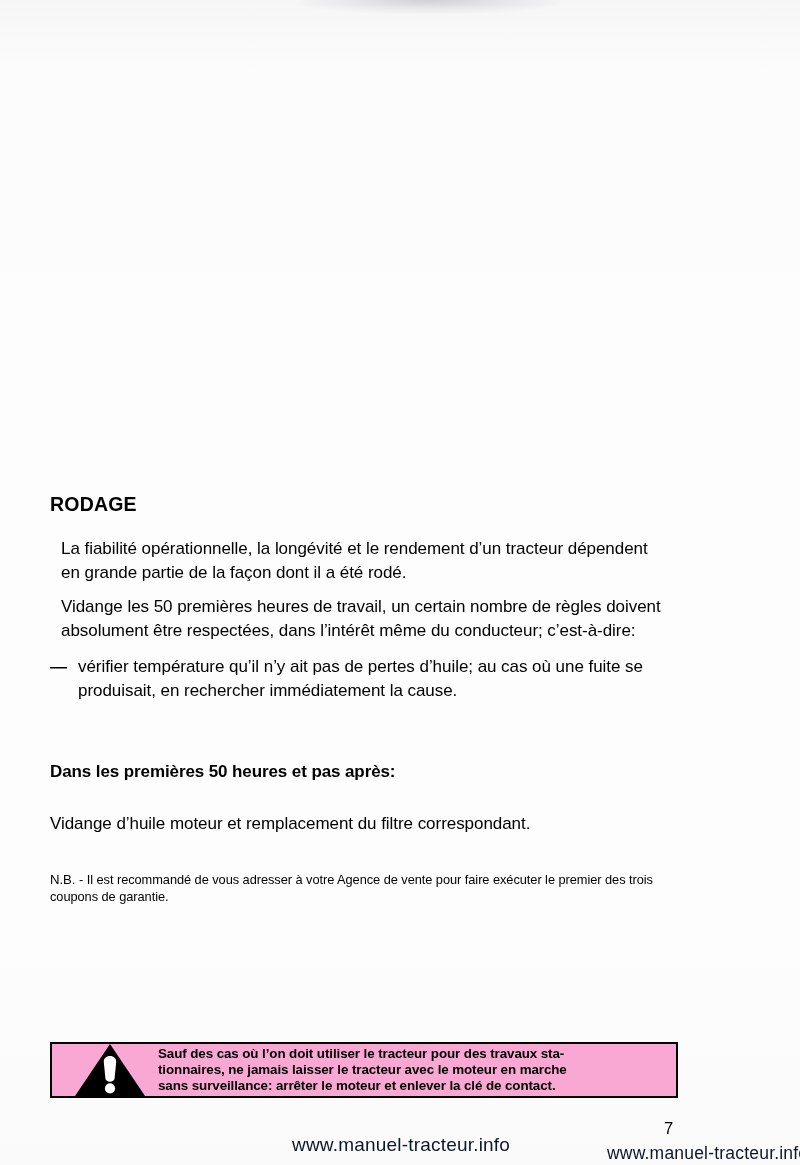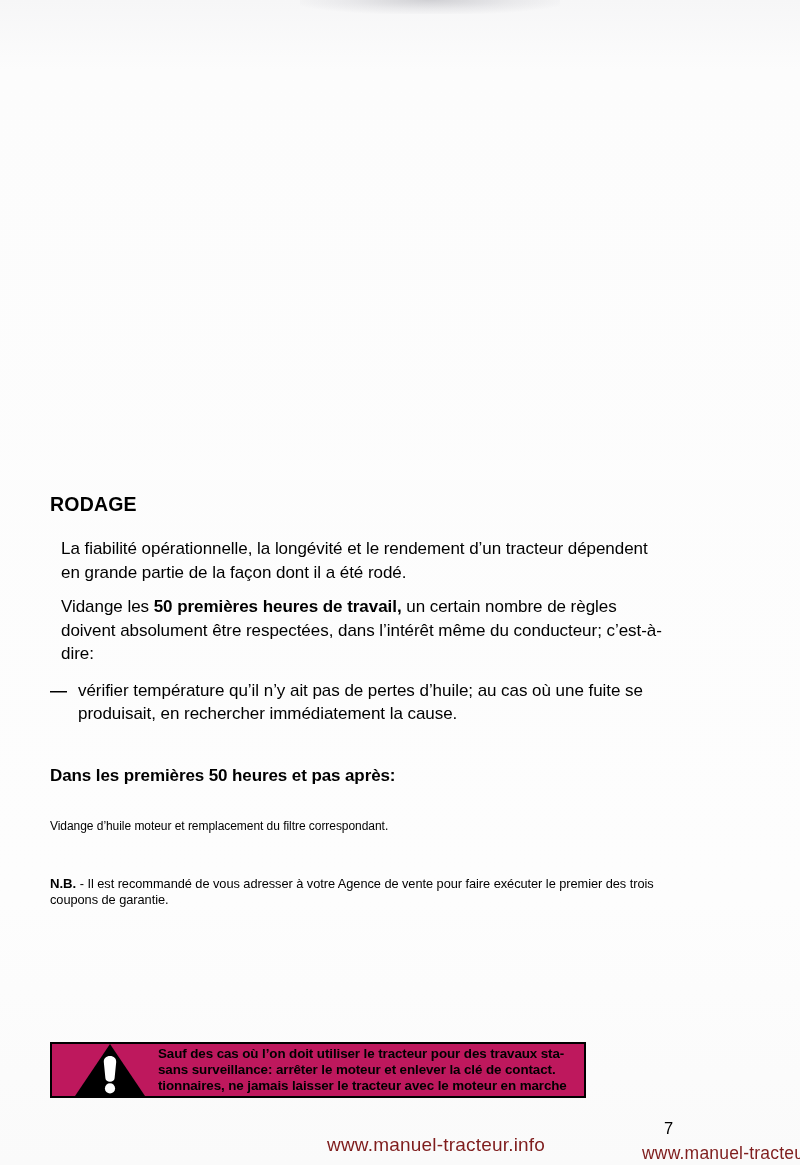--- a/index.html
+++ b/index.html
@@ -65,21 +65,21 @@
 
   p.body-text {
     font-size: 17px;
     line-height: 23.5px;
     margin: 11px;
     text-align: left;
     letter-spacing: -0.05px;
   }
   p.body-text.tight { margin-top: 0; }
 
-  b, strong { font-weight: bold; }
+  b, strong { font-weight: normal; }
 
   ul.rules {
     list-style: none;
     margin: 6px 0 0 0;
     padding: 0;
   }
   ul.rules li {
     position: relative;
     padding-left: 28px;
     margin-bottom: 13px;
@@ -93,52 +93,52 @@
     left: 0;
     top: 0;
     width: 20px;
     font-size: 17px;
     line-height: 23.5px;
   }
 
   h2.sub-title {
     font-size: 17px;
     font-weight: bold;
-    margin: 40px 0 0 0;
+    margin: 60px 0 0 0;
     line-height: 1.2;
     letter-spacing: -0.1px;
   }
 
   p.after-sub {
-    font-size: 12px;
+    font-size: 17px;
     line-height: 23.5px;
     margin: 29px 0 0 0;
     letter-spacing: -0.05px;
   }
 
   p.nb-note {
     font-size: 12.8px;
     line-height: 16.5px;
     margin: 37px 0 0 0;
     letter-spacing: -0.05px;
   }
   p.nb-note .nb-label {
-    font-weight: bold;
+    font-weight: normal;
     font-size: 13.2px;
   }
 
   
   .warning-box {
     position: absolute;
     left: 50px;
     top: 1042px;
-    width: 536px;
+    width: 628px;
     height: 56px;
     border: 2px solid #000;
-    background: #be185d;
+    background: #f9a8d4;
     box-sizing: border-box;
     display: flex;
     align-items: center;
   }
   .warn-icon {
     flex: 0 0 auto;
     width: 72px;
     height: 54px;
     margin-left: 22px;
     position: relative;
@@ -160,26 +160,25 @@
   
   .page-number {
     position: absolute;
     left: 664px;
     top: 1119px;
     font-size: 16.5px;
     font-weight: normal;
   }
   .watermark {
     position: absolute;
-    color: #7f1d1d;
+    color: #0f172a;
     font-size: 19px;
     letter-spacing: 0.2px;
     white-space: nowrap;
     user-select: none;
-    margin-left: 35px;
   }
   .watermark.left  { left: 292px; top: 1134px; }
   .watermark.right { left: 607px; top: 1143px; font-size: 17.5px; }
 </style>
 </head>
 <body>
 
 <div class="scan-tint"></div>
 <div class="scan-smudge"></div>
 
@@ -226,22 +225,22 @@
                  L31.4 35.2
                  C31.6 37.4 33.5 38.8 36 38.8
                  C38.5 38.8 40.4 37.4 40.6 35.2
                  L42.2 18.9
                  C42.4 15.6 39.8 13 36 13 Z" fill="#ffffff"></path>
         <circle cx="36" cy="45.4" r="5.1" fill="#ffffff"></circle>
       </svg>
     </div>
     <div class="warning-text">
       <span>Sauf des cas où l’on doit utiliser le tracteur pour des travaux sta-</span>
+      <span>tionnaires, ne jamais laisser le tracteur avec le moteur en marche</span>
       <span>sans surveillance: arrêter le moteur et enlever la clé de contact.</span>
-      <span>tionnaires, ne jamais laisser le tracteur avec le moteur en marche</span>
     </div>
   </div>
 
   <div class="page-number">7</div>
 
   <div class="watermark left">www.manuel-tracteur.info</div>
 
   <div class="watermark right">www.manuel-tracteur.info</div>
 
 </div>

